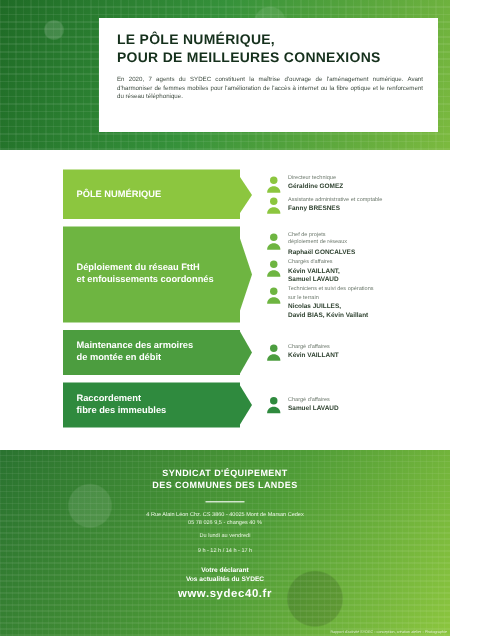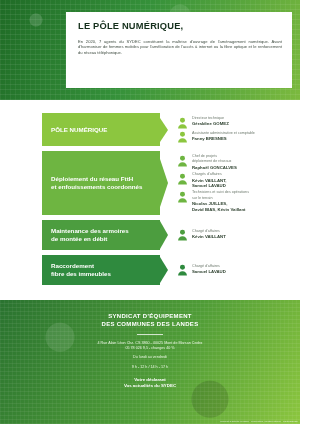--- a/index.html
+++ b/index.html
@@ -142,20 +142,21 @@
 <body>
 
 <div class="page">
 
   <div class="hero">
     <div class="hero-bg"></div>
     <div class="hero-dots"></div>
     <div class="hero-white">
       <div class="hero-title">
         <div>LE PÔLE NUMÉRIQUE,</div>
+        <div>POUR DE MEILLEURES CONNEXIONS</div>
       </div>
       <p class="hero-body">En 2020, 7 agents du SYDEC constituent la maîtrise d'ouvrage de l'aménagement numérique. Avant d'harmoniser de femmes mobiles pour l'amélioration de l'accès à internet ou la fibre optique et le renforcement du réseau téléphonique.</p>
     </div>
   </div>
 
   <div class="rows">
 
     <div class="row r1">
       <div class="row-left">
         <div class="row-left-text">PÔLE NUMÉRIQUE</div>
@@ -277,17 +278,18 @@
     <div class="bottom-inner">
       <div class="org">SYNDICAT D'ÉQUIPEMENT</div>
       <div class="org">DES COMMUNES DES LANDES</div>
       <div class="sep"></div>
       <div class="addr">4 Rue Alain Léon Chz. CS 3860 - 40025 Mont de Marsan Cedex</div>
       <div class="addr">05 78 026 9,5 - changes 40 %</div>
       <div class="contact">Du lundi au vendredi</div>
       <div class="contact">9 h - 12 h / 14 h - 17 h</div>
       <div class="cta" style="white-space:pre-line">Votre déclarant
 Vos actualités du SYDEC</div>
+      <div class="url">www.sydec40.fr</div>
     </div>
     <div class="credit">Rapport d'activité SYDEC - conception, création atelier - Photographie</div>
   </div>
 
 </div>
 
 </body></html>

